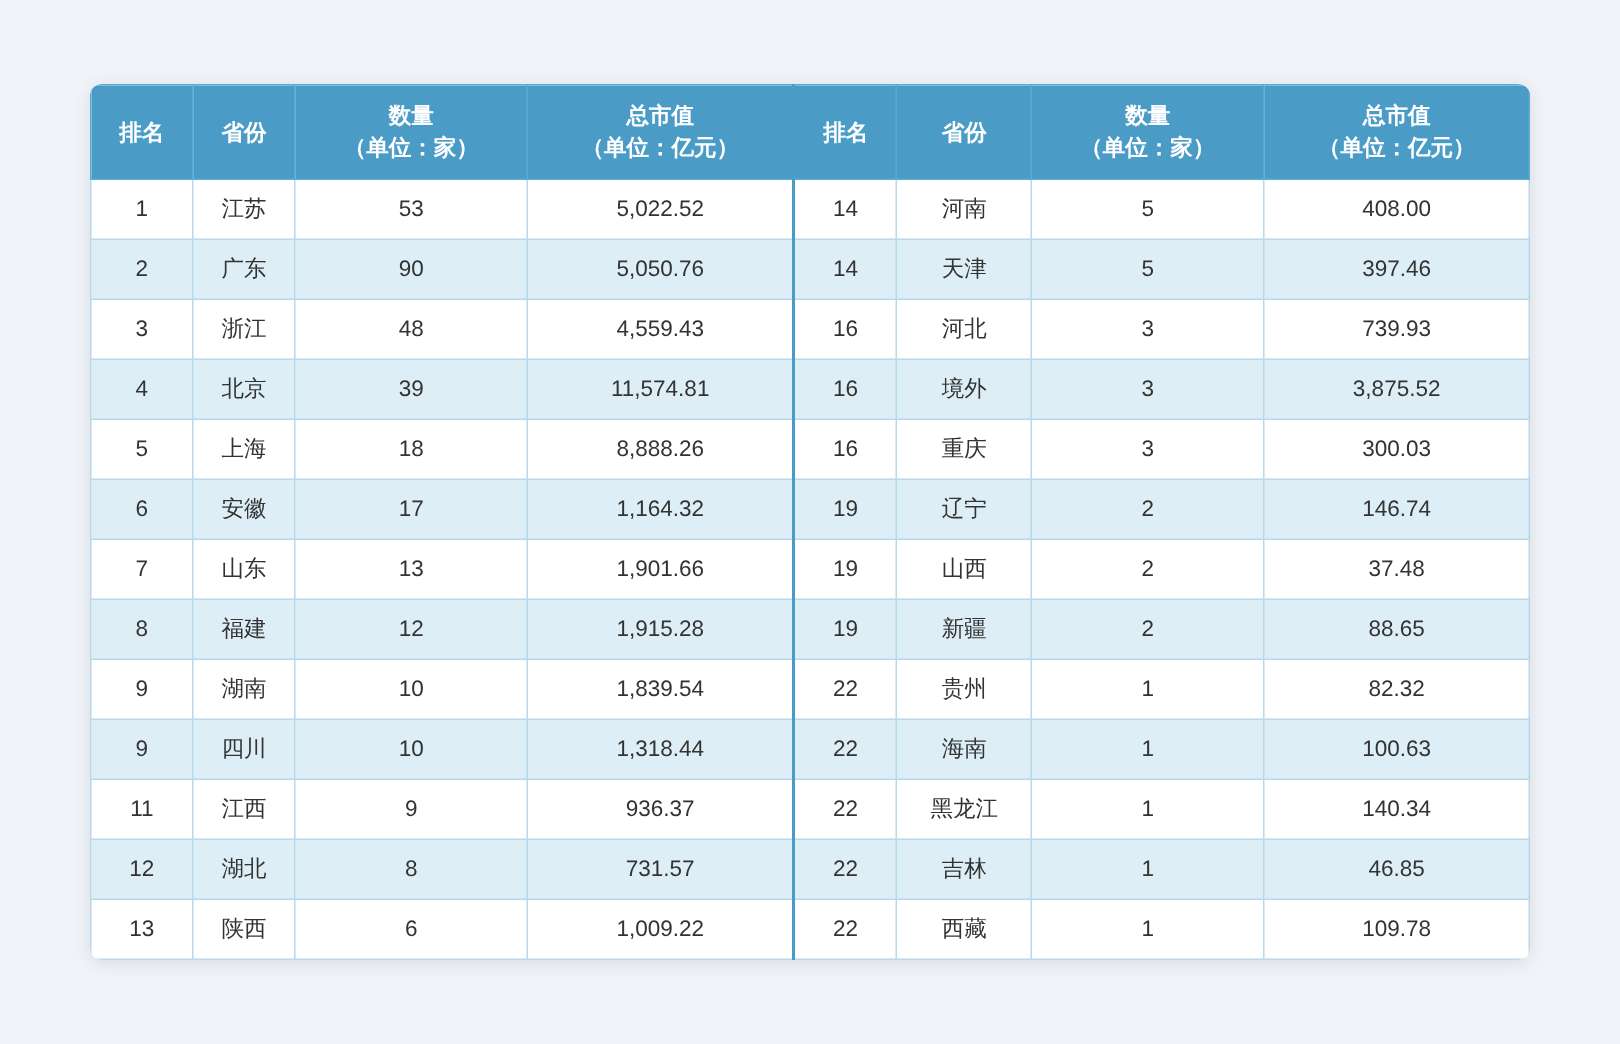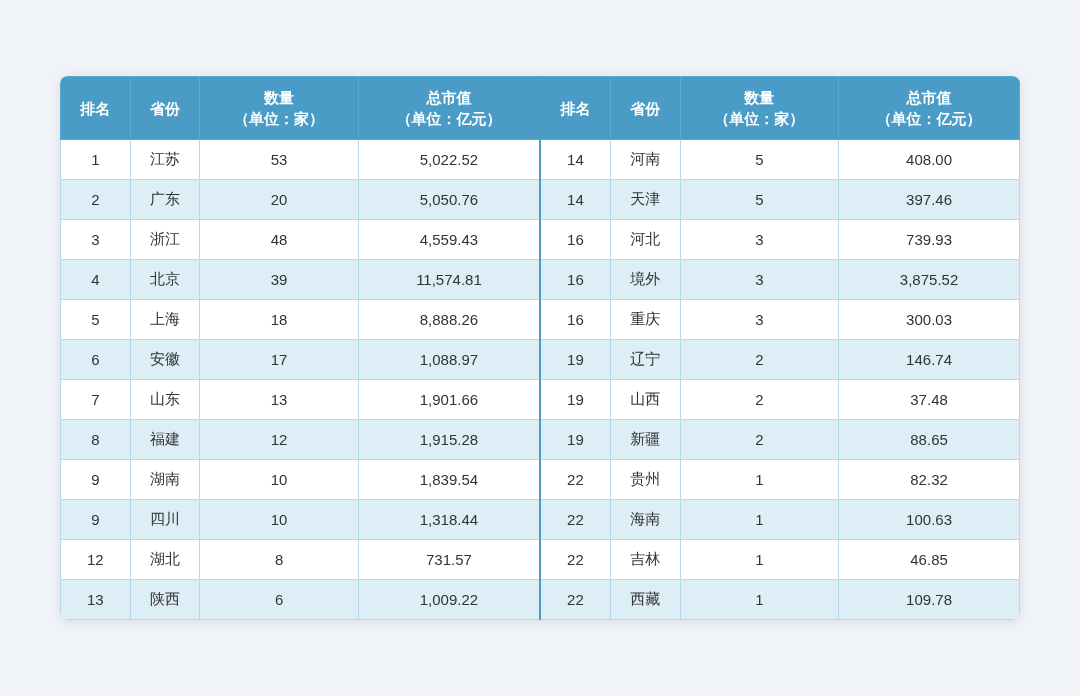--- a/index.html
+++ b/index.html
@@ -106,21 +106,21 @@
       <td>53</td>
       <td>5,022.52</td>
       <td class="divider-col">14</td>
       <td>河南</td>
       <td>5</td>
       <td>408.00</td>
     </tr>
           <tr>
       <td>2</td>
       <td>广东</td>
-      <td>20</td>
+      <td>90</td>
       <td>5,050.76</td>
       <td class="divider-col">14</td>
       <td>天津</td>
       <td>5</td>
       <td>397.46</td>
     </tr>
           <tr>
       <td>3</td>
       <td>浙江</td>
       <td>48</td>
@@ -147,21 +147,21 @@
       <td>8,888.26</td>
       <td class="divider-col">16</td>
       <td>重庆</td>
       <td>3</td>
       <td>300.03</td>
     </tr>
           <tr>
       <td>6</td>
       <td>安徽</td>
       <td>17</td>
-      <td>1,088.97</td>
+      <td>1,164.32</td>
       <td class="divider-col">19</td>
       <td>辽宁</td>
       <td>2</td>
       <td>146.74</td>
     </tr>
           <tr>
       <td>7</td>
       <td>山东</td>
       <td>13</td>
       <td>1,901.66</td>
@@ -194,20 +194,30 @@
       <td>9</td>
       <td>四川</td>
       <td>10</td>
       <td>1,318.44</td>
       <td class="divider-col">22</td>
       <td>海南</td>
       <td>1</td>
       <td>100.63</td>
     </tr>
           <tr>
+      <td>11</td>
+      <td>江西</td>
+      <td>9</td>
+      <td>936.37</td>
+      <td class="divider-col">22</td>
+      <td>黑龙江</td>
+      <td>1</td>
+      <td>140.34</td>
+    </tr>
+          <tr>
       <td>12</td>
       <td>湖北</td>
       <td>8</td>
       <td>731.57</td>
       <td class="divider-col">22</td>
       <td>吉林</td>
       <td>1</td>
       <td>46.85</td>
     </tr>
           <tr>

